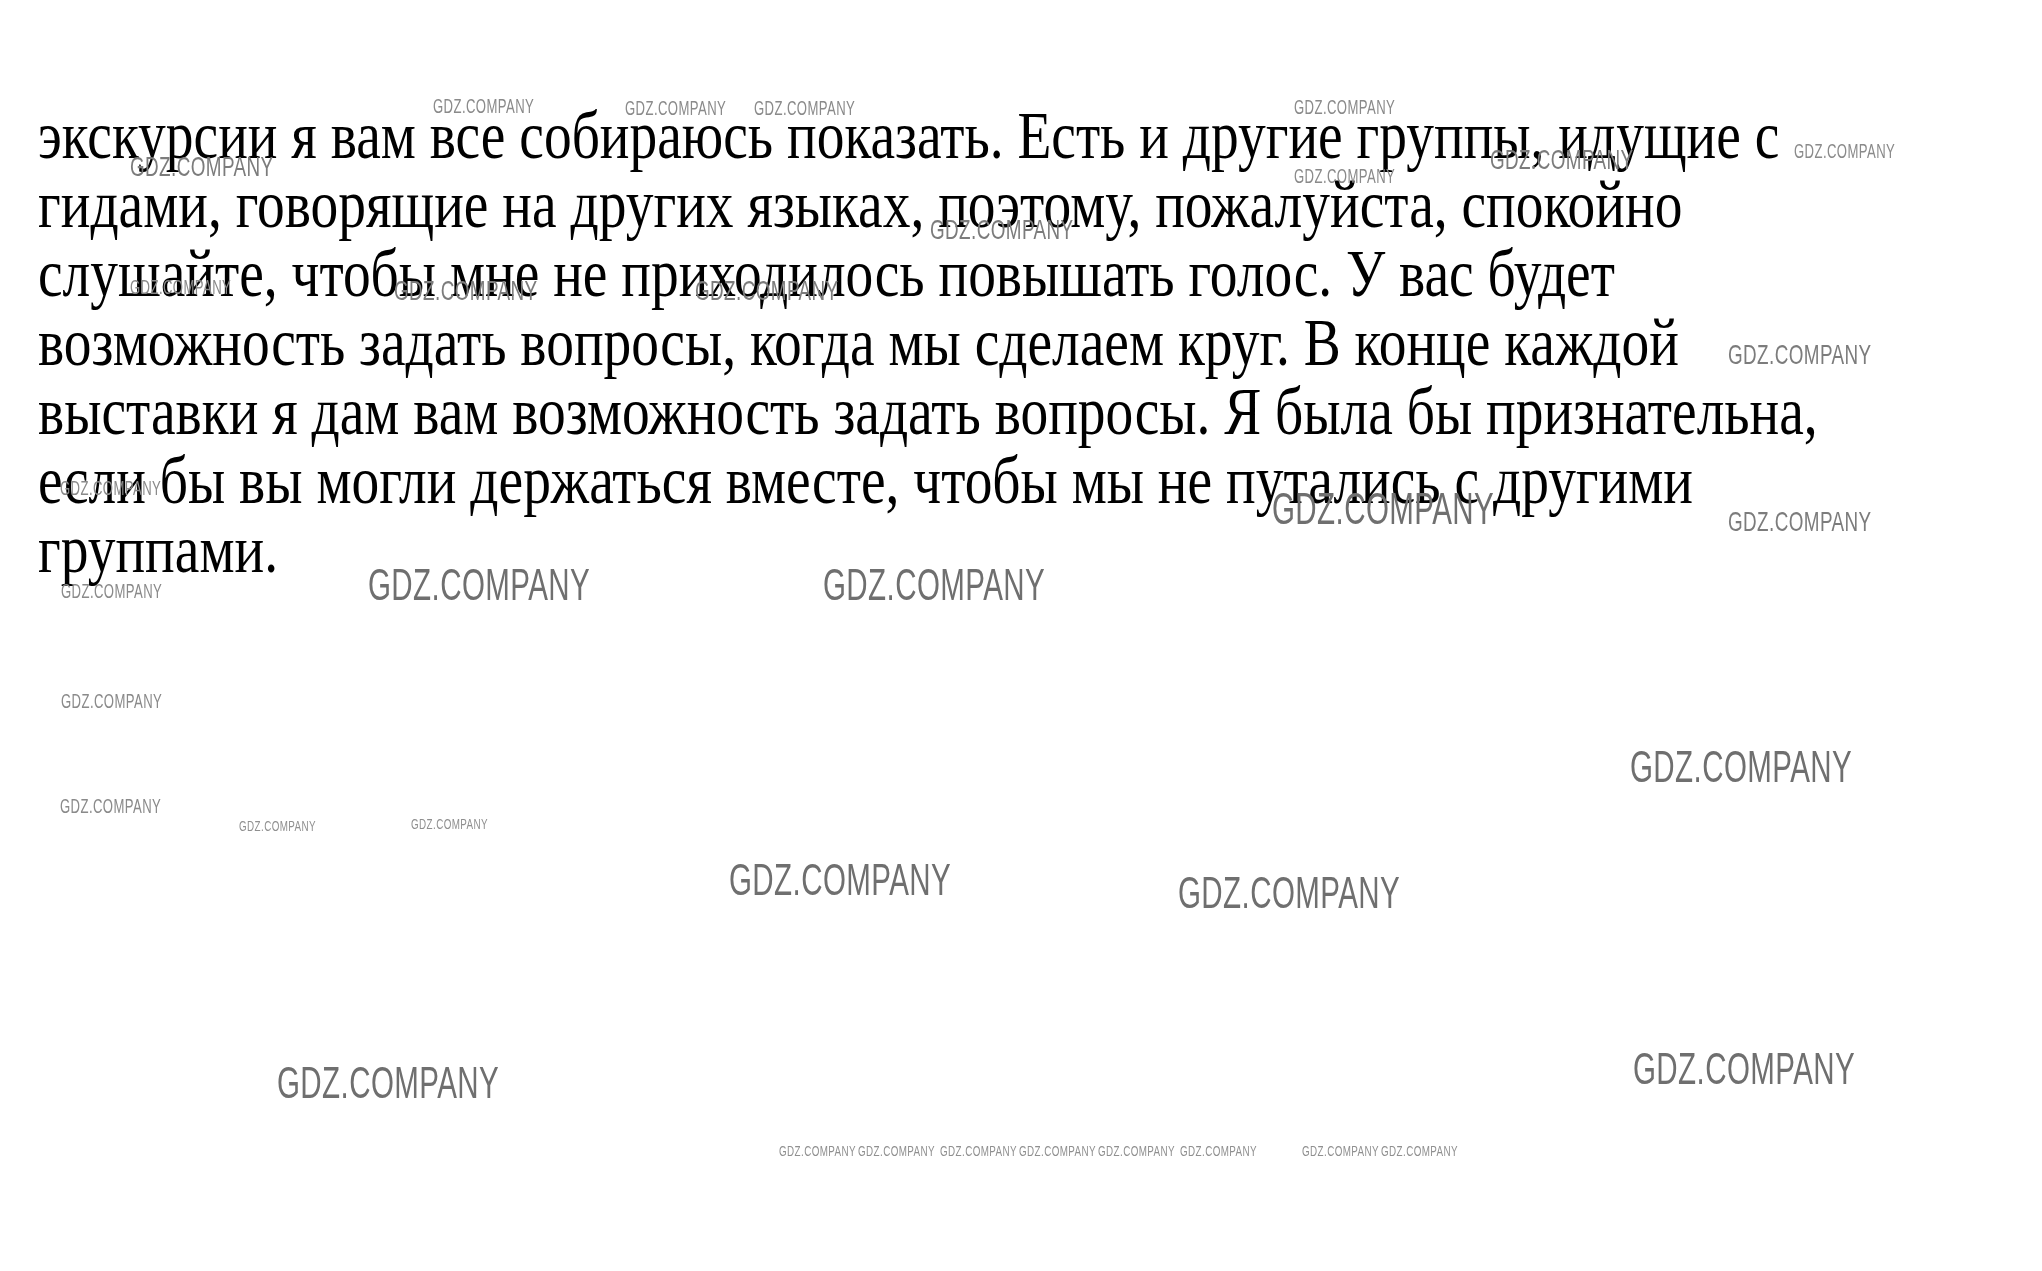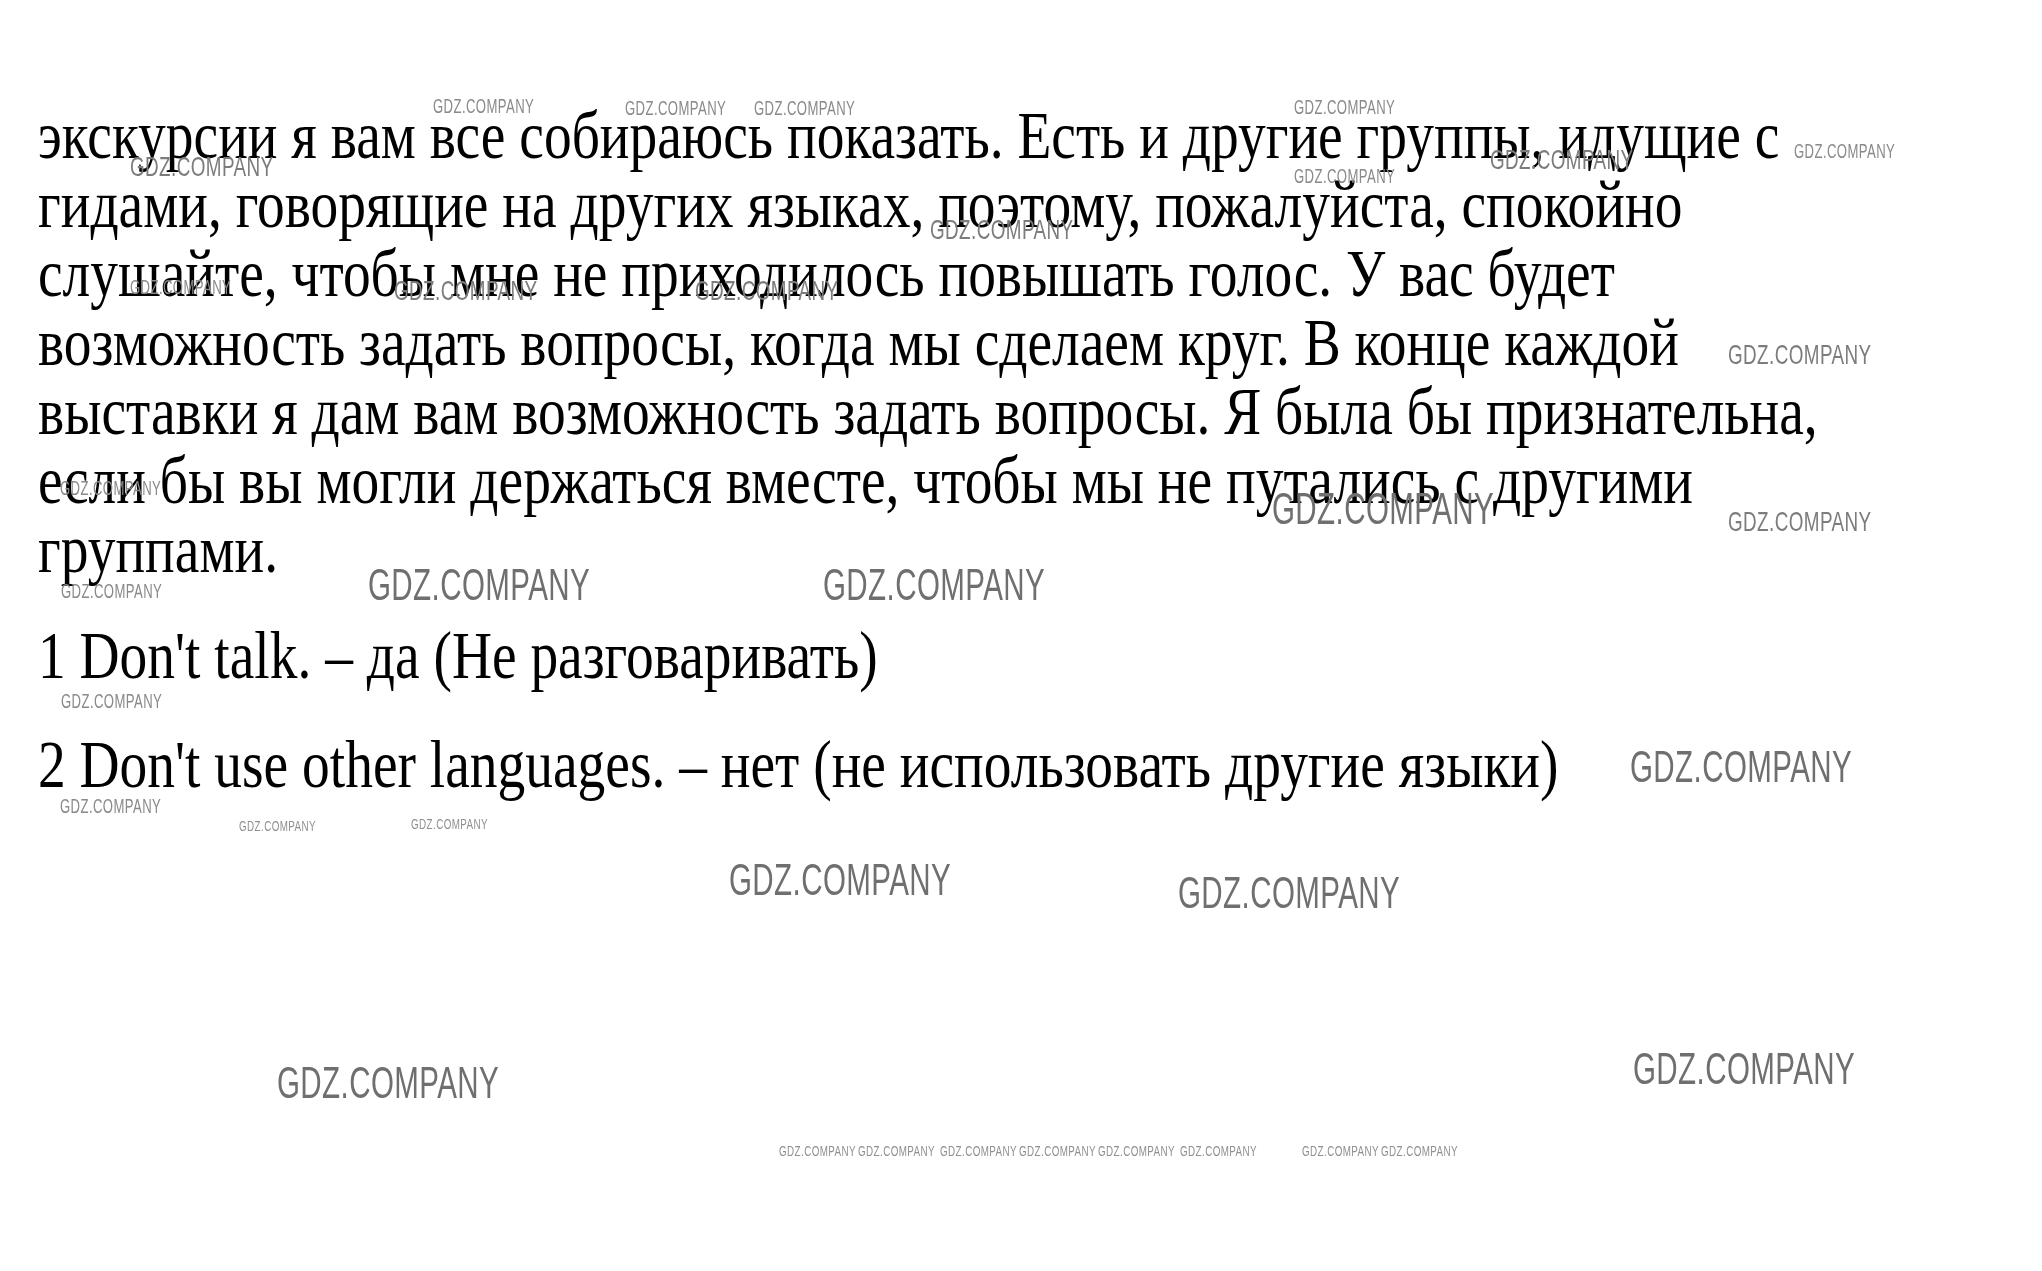--- a/index.html
+++ b/index.html
@@ -49,27 +49,21 @@
   <div class="para">
     <div class="text-line">экскурсии я вам все собираюсь показать. Есть и другие группы, идущие с</div>
     <div class="text-line">гидами, говорящие на других языках, поэтому, пожалуйста, спокойно</div>
     <div class="text-line">слушайте, чтобы мне не приходилось повышать голос. У вас будет</div>
     <div class="text-line">возможность задать вопросы, когда мы сделаем круг. В конце каждой</div>
     <div class="text-line">выставки я дам вам возможность задать вопросы. Я была бы признательна,</div>
     <div class="text-line">если бы вы могли держаться вместе, чтобы мы не путались с другими</div>
     <div class="text-line">группами.</div>
   </div>
 
-  <div class="list-item item-1">
-    <div class="text-line">1 Don't talk. – да (Не разговаривать)</div>
-  </div>
 
-  <div class="list-item item-2">
-    <div class="text-line">2 Don't use other languages. – нет (не использовать другие языки)</div>
-  </div>
 
 
 
 
   <div id="watermark-layer">
       <span class="wm wm-s" style="left: 433px; top: 96px; color: rgb(138, 138, 138);">GDZ.COMPANY</span>
       <span class="wm wm-s" style="left: 625px; top: 98px; color: rgb(138, 138, 138);">GDZ.COMPANY</span>
       <span class="wm wm-s" style="left: 754px; top: 98px; color: rgb(138, 138, 138);">GDZ.COMPANY</span>
       <span class="wm wm-s" style="left: 1294px; top: 97px; color: rgb(138, 138, 138);">GDZ.COMPANY</span>
       <span class="wm wm-m" style="left: 130px; top: 150px; color: rgb(124, 124, 124);">GDZ.COMPANY</span>

